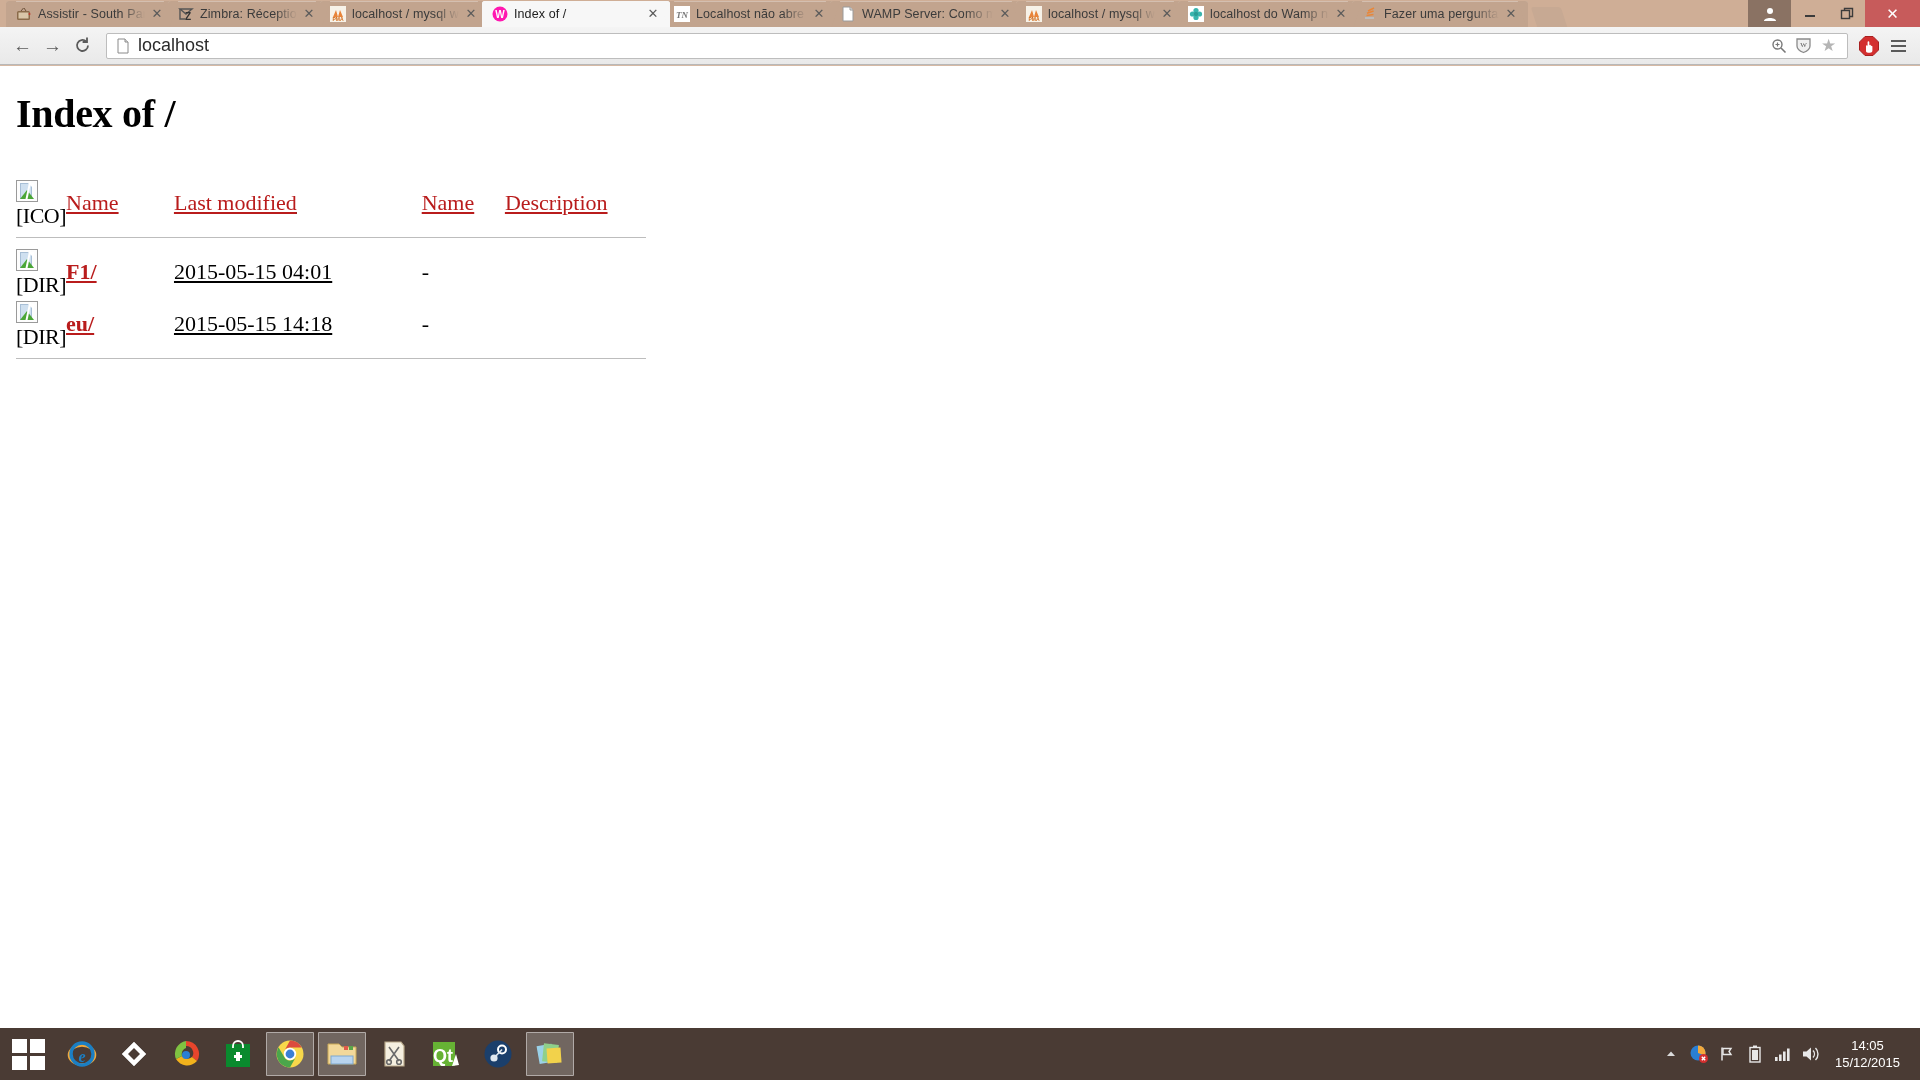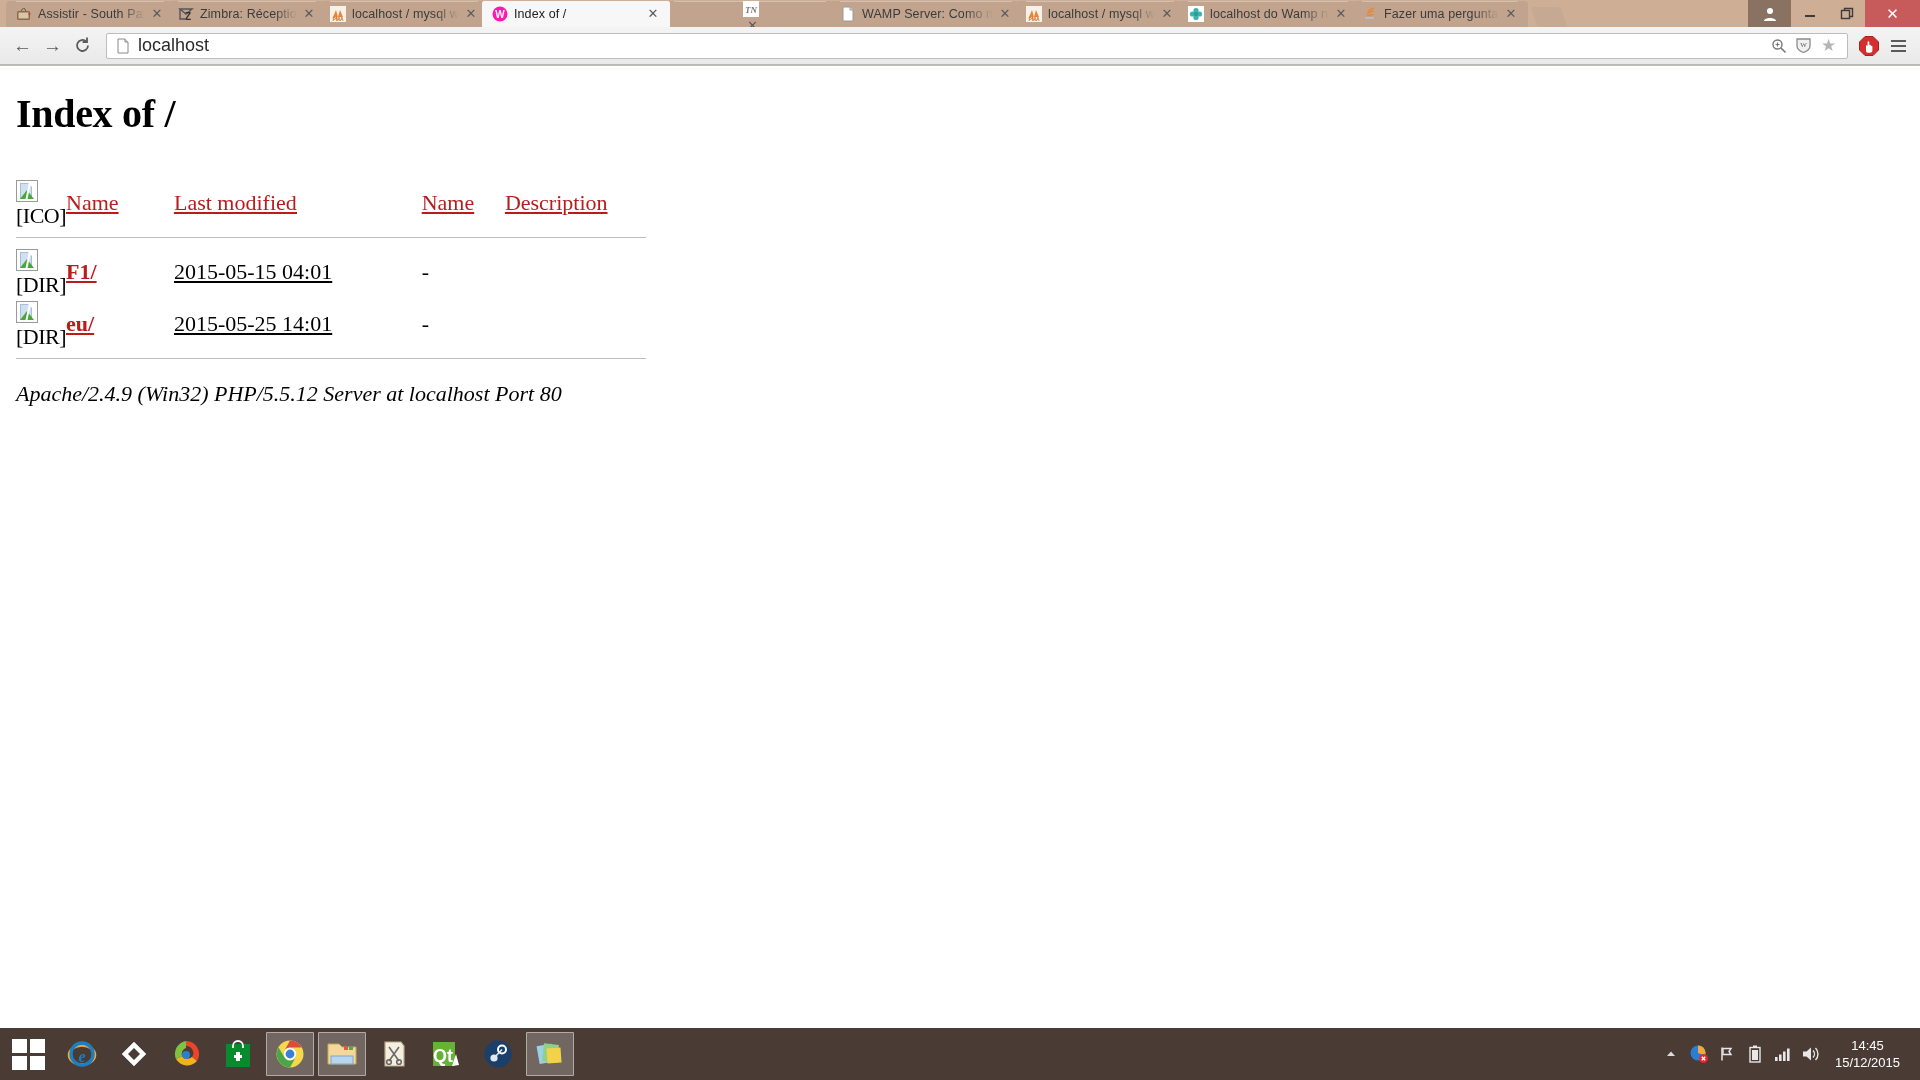--- a/index.html
+++ b/index.html
@@ -312,21 +312,21 @@
       <span class="tab-favicon">
         <svg width="16" height="16" viewBox="0 0 16 16">
             <circle cx="8" cy="8" r="7.5" fill="#ff18b0"></circle>
             <text x="8" y="12" font-size="10" text-anchor="middle" font-family="Liberation Sans" font-weight="bold" fill="#ffffff">W</text>
           </svg>
       </span>
       <span class="tab-title">Index of /</span>
       <span class="tab-close">✕</span>
     </div>
 
-    <div class="tab" style="width:172px;flex-direction:column;">
+    <div class="tab" style="width:172px;">
       <span class="tab-favicon">
         <svg width="16" height="16" viewBox="0 0 16 16">
             <rect width="16" height="16" fill="#ffffff"></rect>
             <text x="8" y="12" font-size="9" text-anchor="middle" font-family="Liberation Serif" font-style="italic" font-weight="bold" fill="#777">TN</text>
           </svg>
       </span>
       <span class="tab-title">Localhost não abre WAMP</span>
       <span class="tab-close">✕</span>
     </div>
 
@@ -504,34 +504,33 @@
 
         <tr>
           <td class="col-icon">
             <span class="broken-img">
               <span class="pg"></span><span class="fold"></span><span class="hill"></span><span class="tear"></span>
             </span><span class="bracket-label">[DIR]</span>
           </td>
           <td class="col-name">
             <a href="#">eu/</a>
           </td>
-          <td class="col-mod">2015-05-25 14:01</td>
+          <td class="col-mod">2015-05-15 14:18</td>
           <td class="col-size">-</td>
           <td></td>
         </tr>
 
         <tr class="hr-row">
           <td colspan="5">
                 <hr class="hr-line">
               </td>
         </tr>
       </tbody>
         </table>
 
-      <address id="server-signature">Apache/2.4.9 (Win32) PHP/5.5.12 Server at localhost Port 80</address>
     </div>
   </div>
 </div>
 
 <div id="taskbar">
 
   <div id="start-button">
     <span class="win-logo">
       <span></span>
         <span></span>
@@ -666,17 +665,17 @@
           <rect x="13" y="2.5" width="2.6" height="12.5" fill="#e8e8e8"></rect>
         </svg>
     </span>
     <span class="tray-icon">
       <svg width="20" height="18" viewBox="0 0 20 18">
           <path d="M2 6.5 h3.5 L10 2.5 v13 L5.5 11.5 H2 z" fill="#e8e8e8"></path>
           <path d="M12 5.5 a5 5 0 0 1 0 7 M14.5 3 a8.5 8.5 0 0 1 0 12" fill="none" stroke="#e8e8e8" stroke-width="1.4"></path>
         </svg>
     </span>
     <div id="clock">
-      <div>14:45</div>
+      <div>14:05</div>
       <div>15/12/2015</div>
     </div>
   </div>
 </div>
 
 </body></html>

